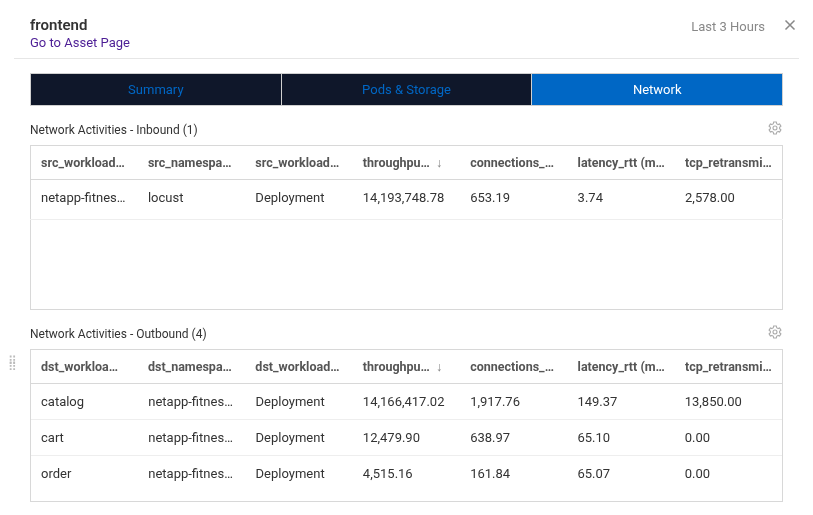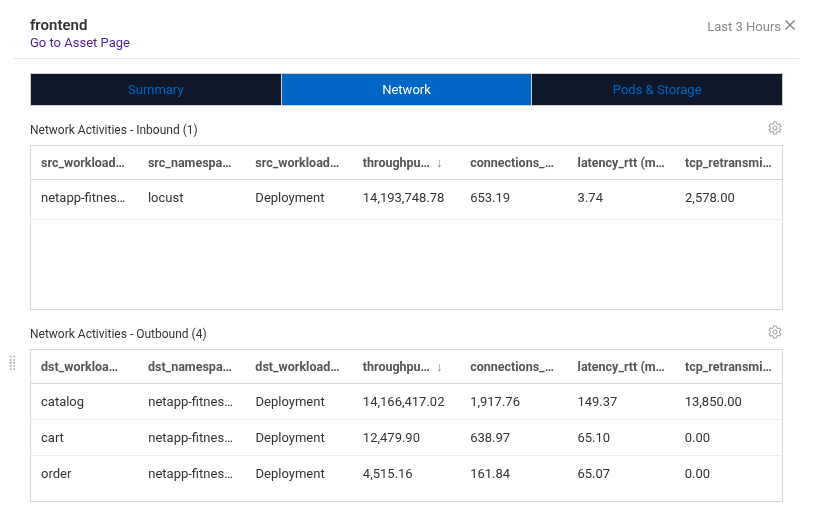--- a/index.html
+++ b/index.html
@@ -1,21 +1,21 @@
 <!DOCTYPE html>
 <html><head>
 <meta charset="utf-8">
 <style>
   * { box-sizing: border-box; margin: 0; padding: 0; }
   body { font-family: -apple-system, BlinkMacSystemFont, "Segoe UI", Roboto, Arial, sans-serif; font-size: 13px; color: #333; background: #fff; width: 813px; height: 515px; overflow: hidden; position: relative; }
   .header { display: flex; justify-content: space-between; align-items: flex-start; padding: 16px 14px 8px 30px; }
   .header-left { display: flex; flex-direction: column; }
   .title { font-size: 15px; font-weight: 600; color: #333; }
   .asset-link { color: #4c1d95; font-size: 13px; text-decoration: none; cursor: pointer; margin-top: 1px; }
-  .header-right { display: flex; align-items: center; }
+  .header-right { display: flex; align-items: center; gap: 16px; }
   .time-range { color: #888; font-size: 13px; }
   .close-icon svg { width: 18px; height: 18px; stroke: #888; stroke-width: 2; cursor: pointer; }
   .divider { border-bottom: 1px solid #e6e6e6; margin: 0 14px 0 14px; }
   .tabs { display: flex; margin: 14px 30px 0 30px; border: 1px solid #d0d0d0; }
   .tab { flex: 1; text-align: center; padding: 8px 0; cursor: pointer; font-size: 13px; color: #0067c5; background: #0f172a; border-right: 1px solid #d0d0d0; }
   .tab:last-child { border-right: none; }
   .tab.active { background: #0067c5; color: #fff; }
   .section { margin: 14px 30px 0 30px; }
   .section-head { display: flex; justify-content: space-between; align-items: center; margin-bottom: 6px; }
   .section-title { font-size: 12px; color: #333; }
@@ -47,22 +47,22 @@
       <svg viewBox="0 0 24 24" fill="none">
           <path d="M6 6 L18 18 M18 6 L6 18"></path>
         </svg>
     </span>
   </div>
 </div>
 <div class="divider"></div>
 
 <div class="tabs">
   <div class="tab">Summary</div>
+  <div class="tab">Pods &amp; Storage</div>
   <div class="tab active">Network</div>
-  <div class="tab">Pods &amp; Storage</div>
 </div>
 
 <div class="section">
   <div class="section-head">
     <div class="section-title">Network Activities - Inbound (1)</div>
     <span class="gear-icon">
       <svg viewBox="0 0 24 24" fill="none" stroke-width="1.6">
           <circle cx="12" cy="12" r="3"></circle>
           <path d="M19 12a7 7 0 0 0-.1-1.2l2-1.5-2-3.4-2.3 1a7 7 0 0 0-2-1.2L14 3h-4l-.6 2.7a7 7 0 0 0-2 1.2l-2.3-1-2 3.4 2 1.5A7 7 0 0 0 5 12c0 .4 0 .8.1 1.2l-2 1.5 2 3.4 2.3-1a7 7 0 0 0 2 1.2L10 21h4l.6-2.7a7 7 0 0 0 2-1.2l2.3 1 2-3.4-2-1.5c.1-.4.1-.8.1-1.2z"></path>
         </svg>

